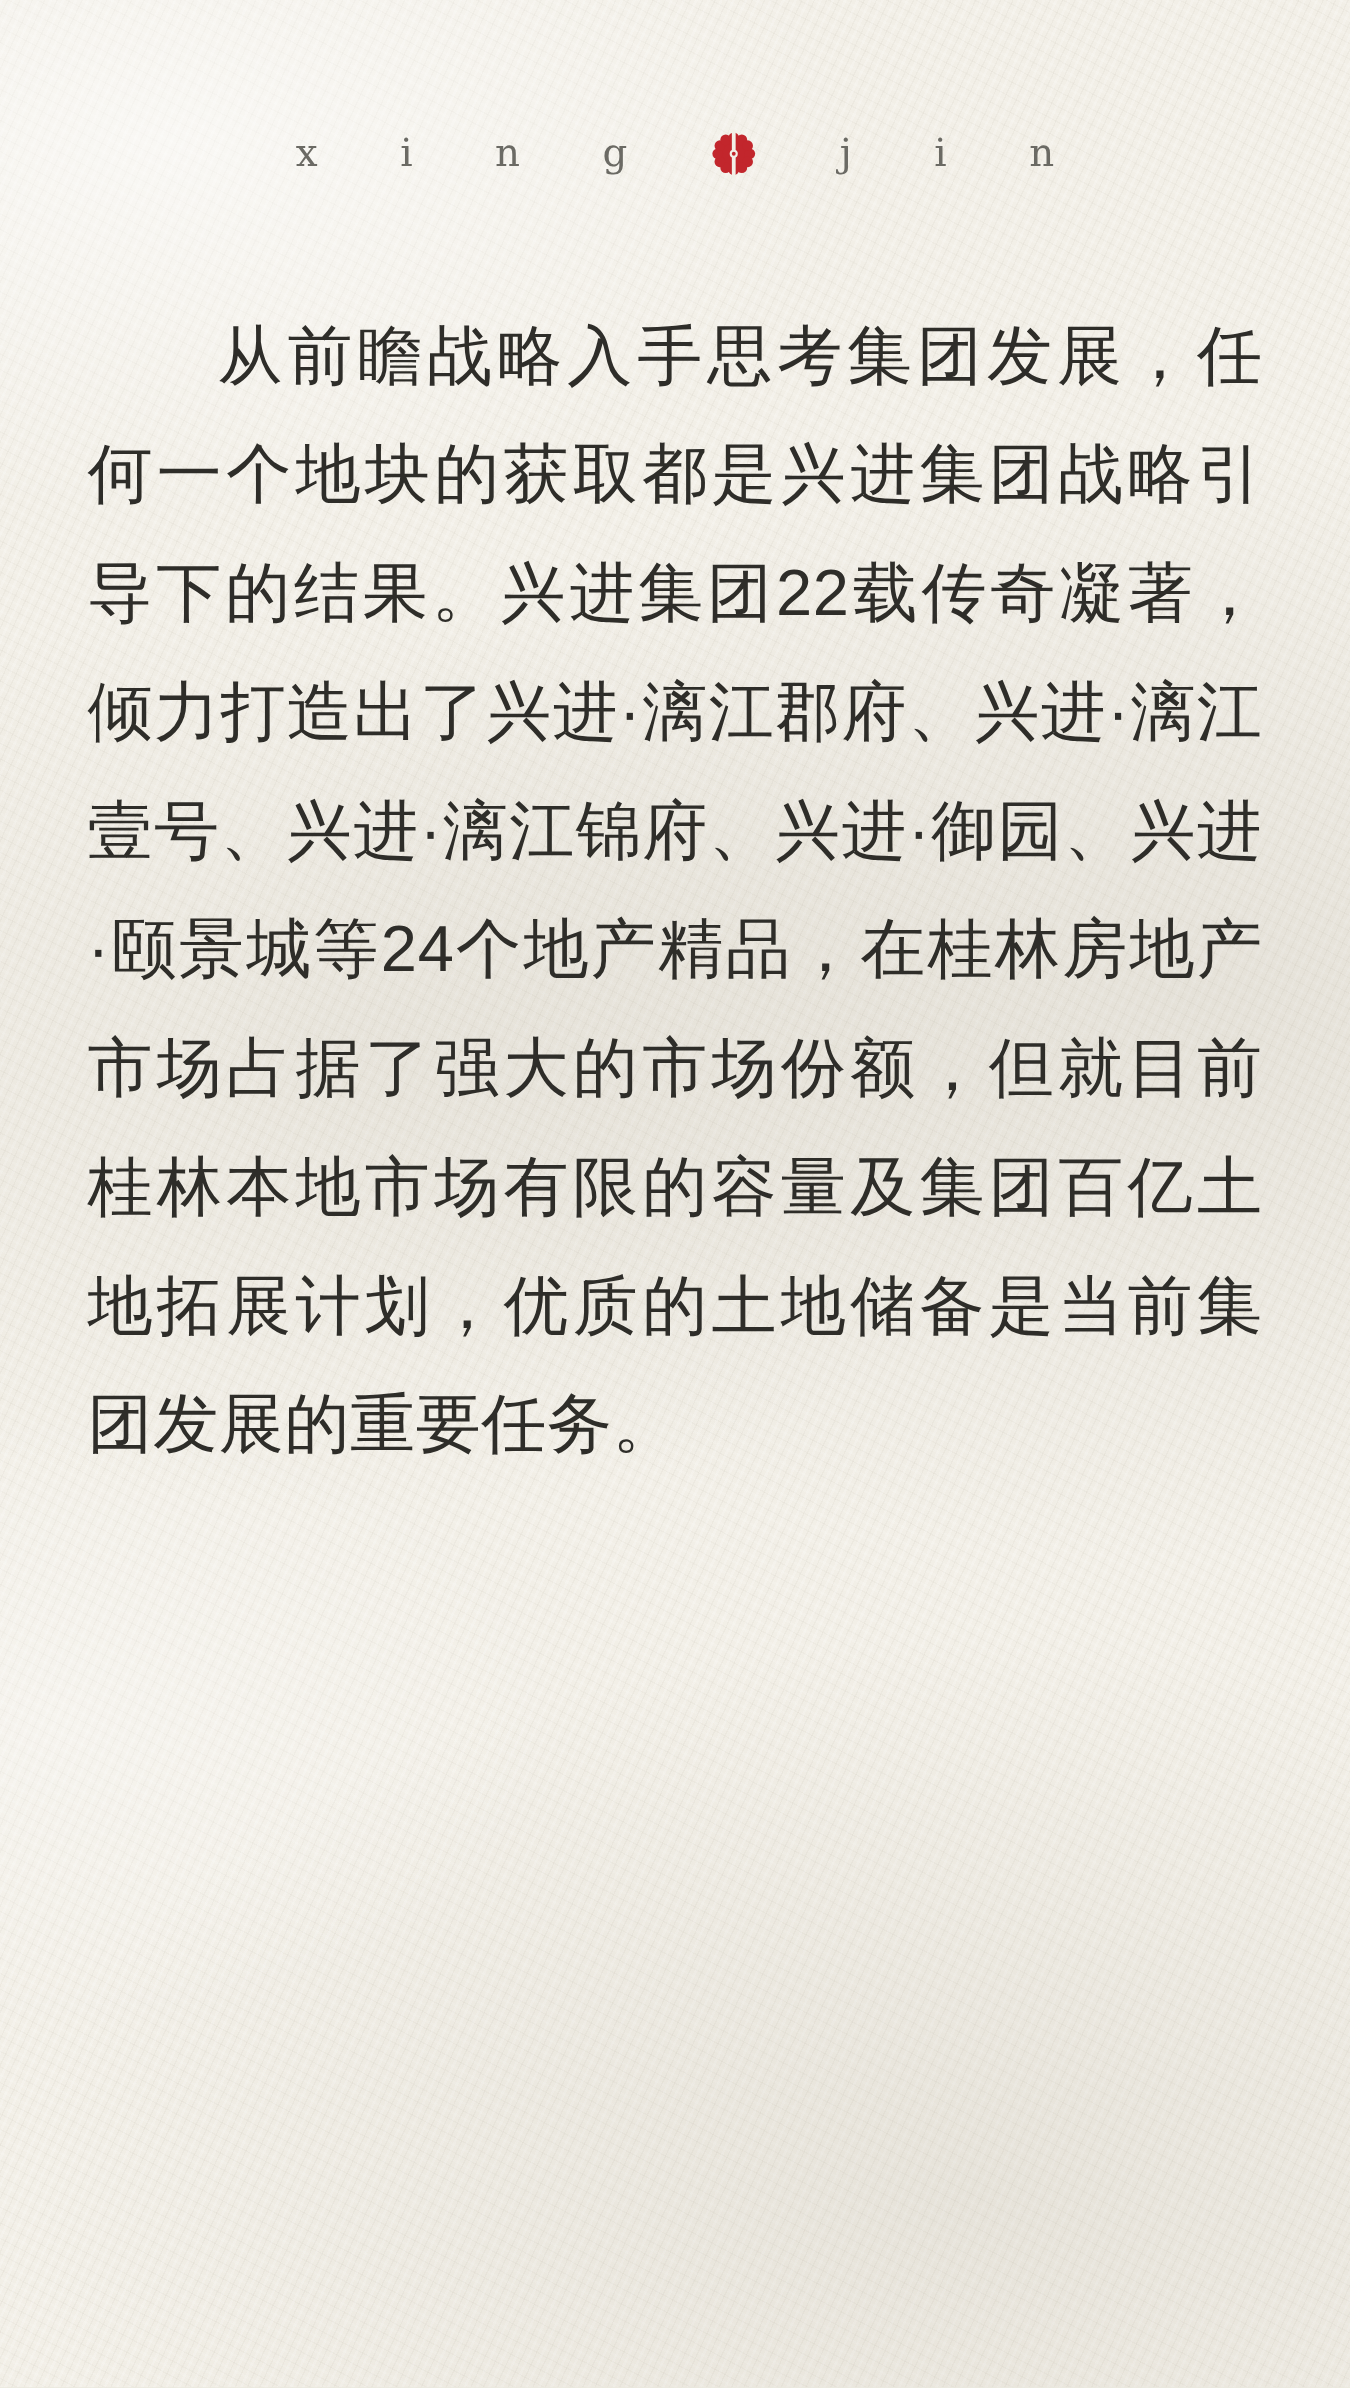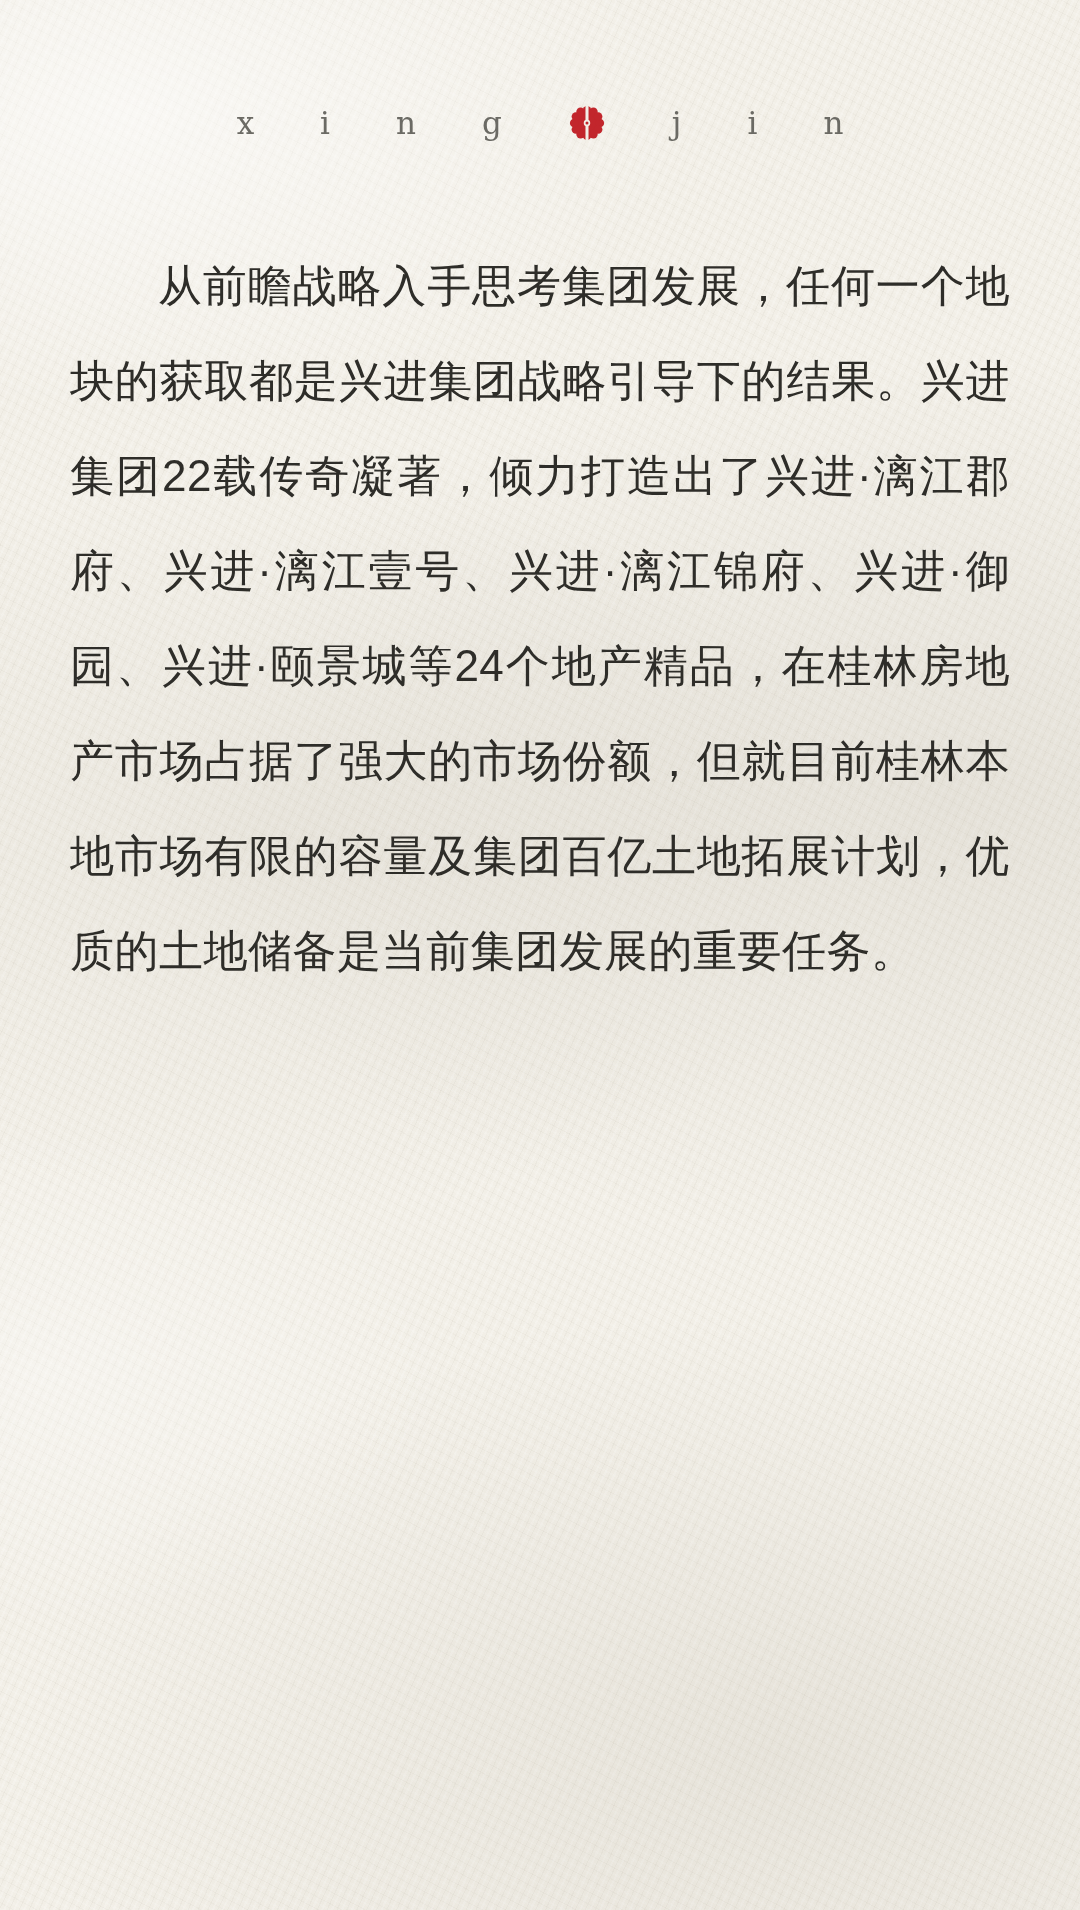--- a/index.html
+++ b/index.html
@@ -49,21 +49,21 @@
   .seal { display: inline-flex; align-items: center; justify-content: center; }
   .seal svg { width: 38px; height: 42px; display: block; }
   .seal .lobe { fill: var(--seal-color); }
   .seal .gap-stripe { fill: var(--paper-color); }
   .seal .center-ring { fill: var(--paper-color); }
   .seal .center-dot { fill: var(--seal-color); }
   .article {
     margin-top: 94px;
     padding: 0 70px;
     font-family: "Liberation Sans", "DejaVu Sans", sans-serif;
-    font-size: 44px;
+    font-size: 52px;
     line-height: 95px;
     color: var(--text-color);
     text-align: justify;
     letter-spacing: 0.5px;
   }
   .para { text-indent: 2em; }
   .para + .para { margin-top: 140px; }
 </style>
 </head>
 <body>

